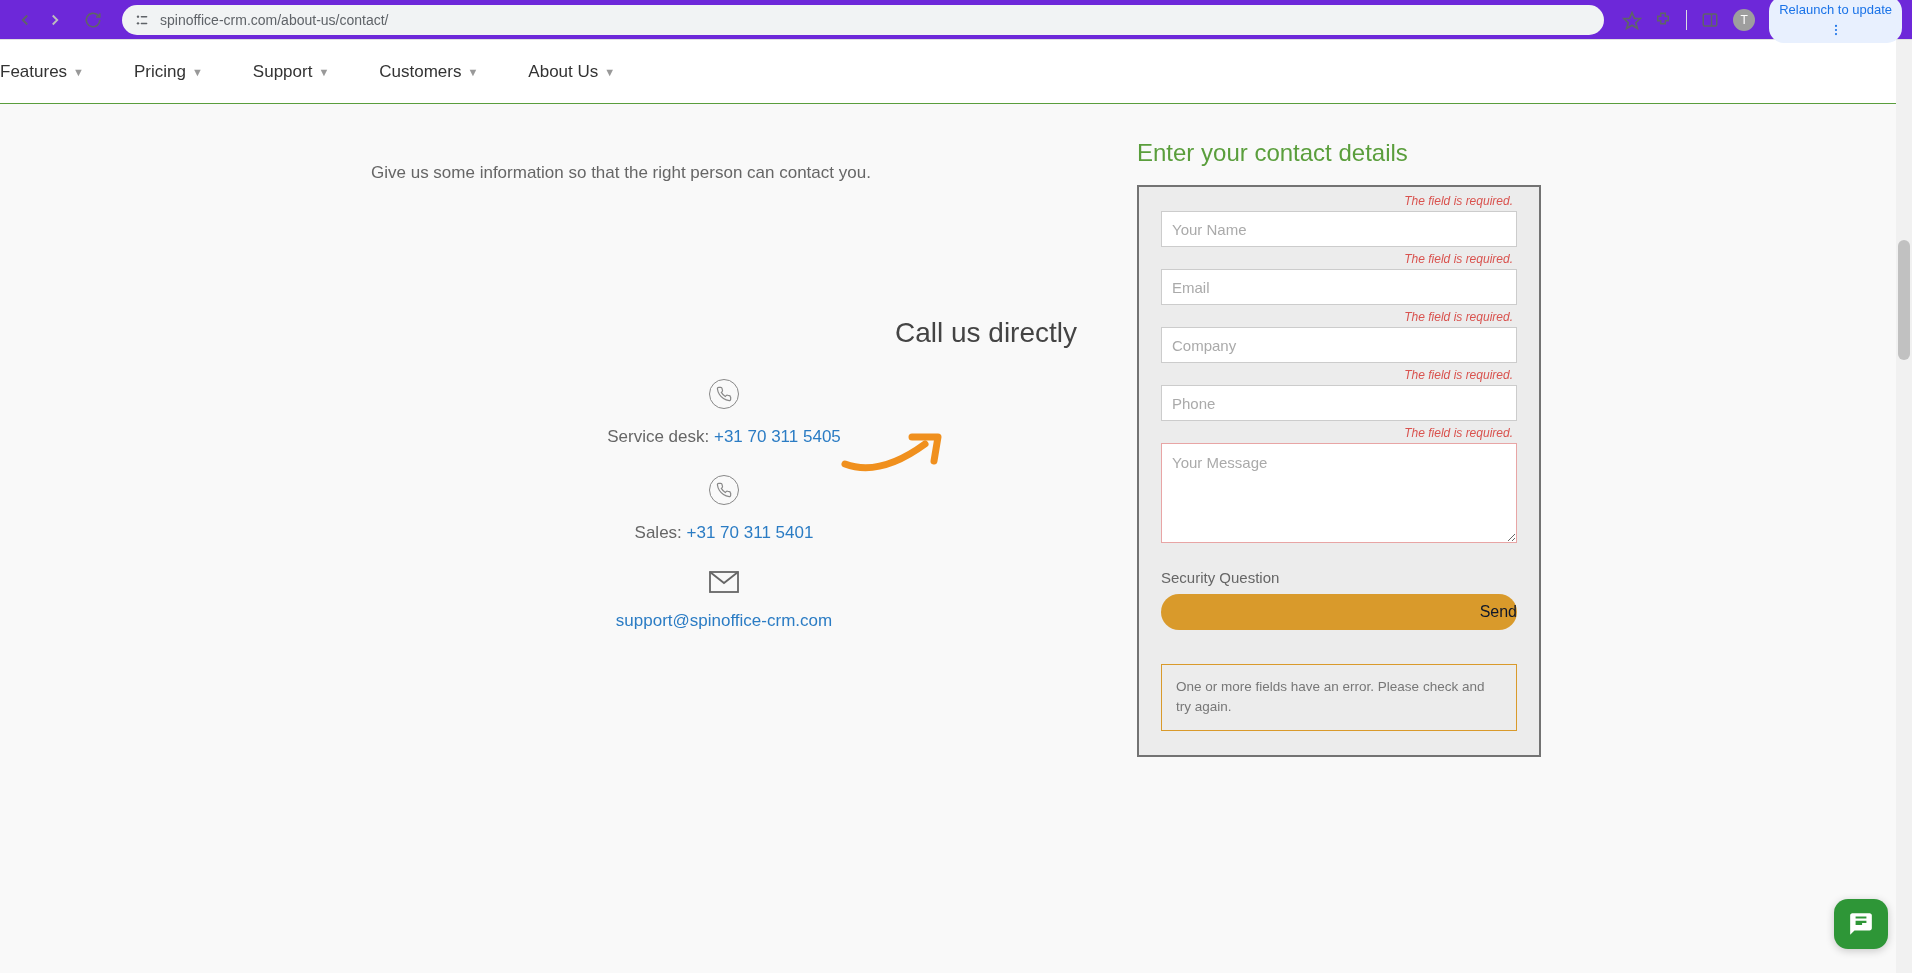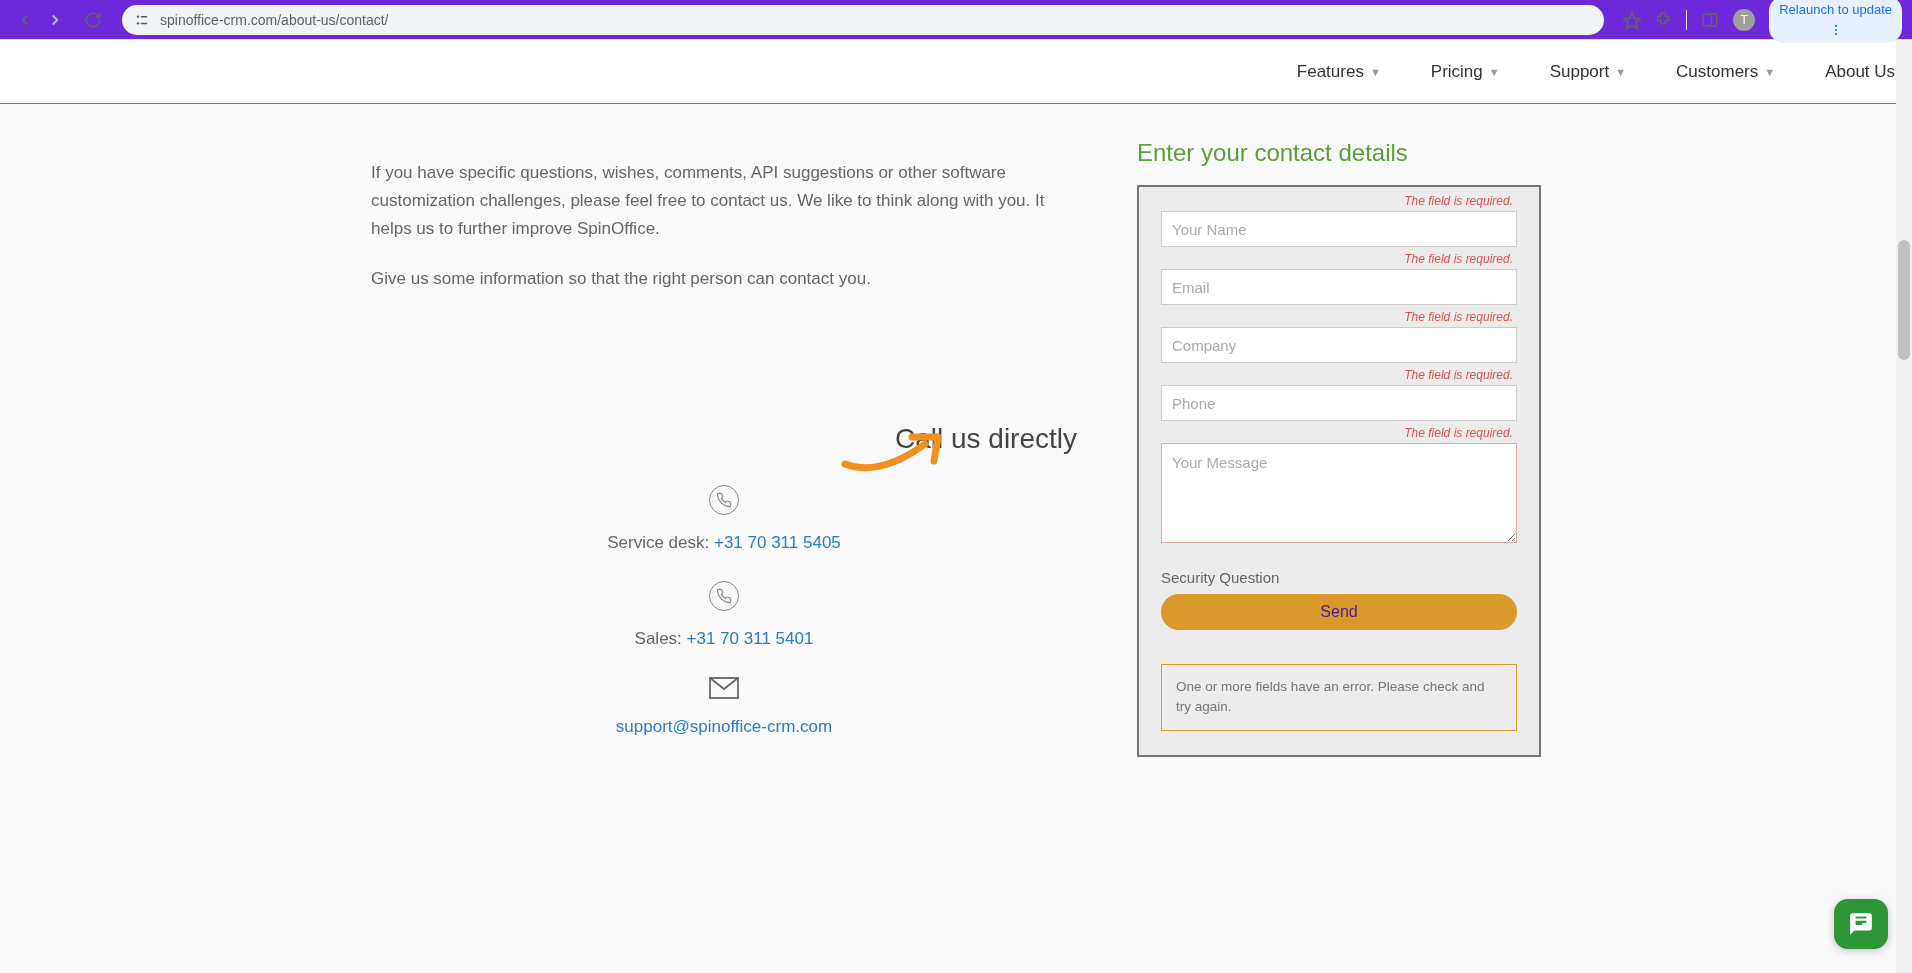--- a/index.html
+++ b/index.html
@@ -107,21 +107,21 @@
       align-items: center;
       gap: 6px;
       cursor: pointer;
       flex-direction: column;
     }
     
     .main-nav {
       height: 64px;
       display: flex;
       align-items: center;
-      justify-content: flex-end;
+      justify-content: flex-start;
       gap: 50px;
       background: #fff;
       border-bottom: 1px solid #5a9e3c;
     }
     .nav-item {
       color: #333;
       font-size: 17px;
       display: flex;
       align-items: center;
       gap: 6px;
@@ -293,26 +293,27 @@
       right: 4px;
       top: 4px;
       font-size: 12px;
       font-style: italic;
       color: #d9534f;
     }
     .send-btn {
       width: 100%;
       height: 36px;
       background: #d99a2b;
-      color: #4c1d95;
+      color: #0f172a;
       border: none;
       border-radius: 18px;
       font-size: 16px;
       cursor: pointer;
       margin-bottom: 34px;
+      text-align: right;
     }
     .form-error-box {
       border: 1px solid #d99a2b;
       padding: 12px 14px;
       font-size: 13.5px;
       color: #777;
       line-height: 1.5;
     }
     
     .chat-bubble {
@@ -435,21 +436,20 @@
   </div>
   <div class="nav-item">
     <span>About Us</span>
     <span class="nav-chevron">▼</span>
   </div>
 </nav>
 
 <div class="page-wrapper">
   <div class="content-container">
     <div class="left-col">
-      <p class="intro-text">If you have specific questions, wishes, comments, API suggestions or other software customization challenges, please feel free to contact us. We like to think along with you. It helps us to further improve SpinOffice.</p>
       <p class="intro-text">Give us some information so that the right person can contact you.</p>
 
       <h2 class="section-heading-2">Call us directly</h2>
 
       <div class="contact-row">
         <div class="phone-icon-circle">
           <svg viewBox="0 0 24 24" stroke-width="1.8">
               <path d="M22 16.9v3a2 2 0 0 1-2.2 2 19.8 19.8 0 0 1-8.6-3.1 19.5 19.5 0 0 1-6-6A19.8 19.8 0 0 1 2.1 4.2 2 2 0 0 1 4.1 2h3a2 2 0 0 1 2 1.7c.1.9.3 1.8.6 2.6a2 2 0 0 1-.5 2.1L8 9.6a16 16 0 0 0 6 6l1.2-1.2a2 2 0 0 1 2.1-.5c.8.3 1.7.5 2.6.6a2 2 0 0 1 1.7 2z"></path>
             </svg>
         </div>

